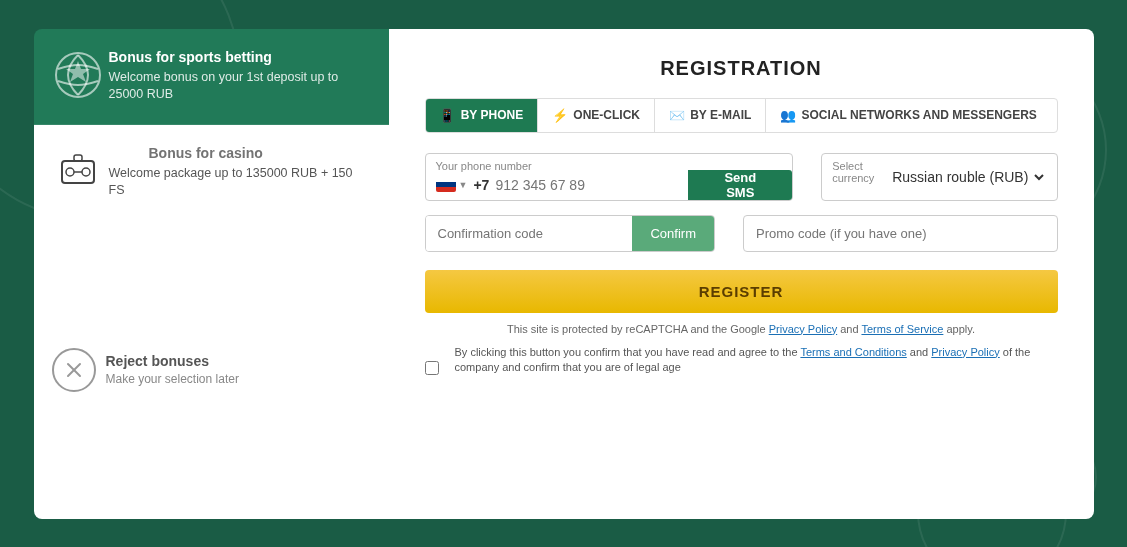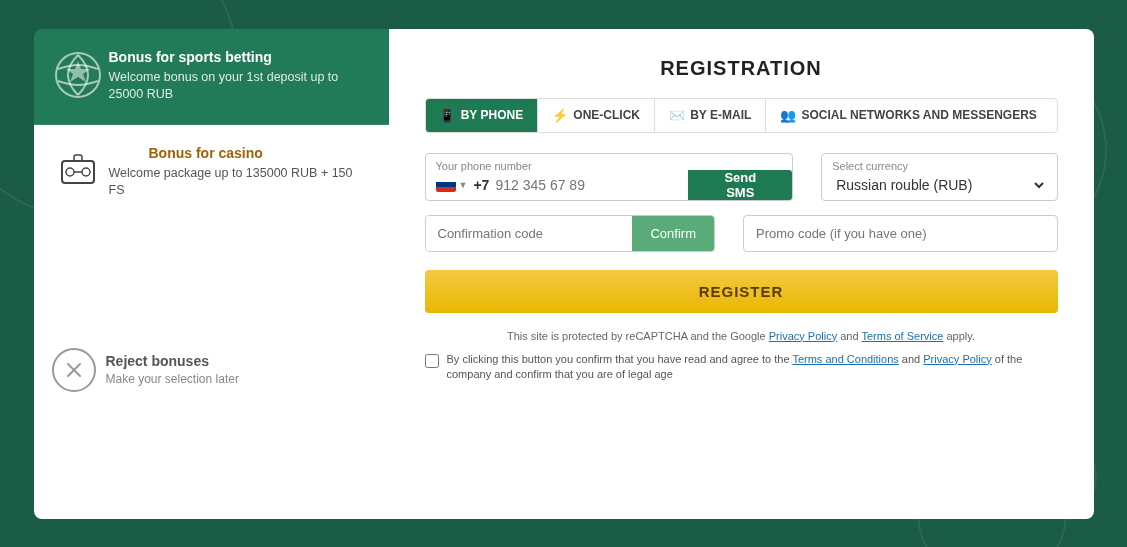--- a/index.html
+++ b/index.html
@@ -214,21 +214,21 @@
       cursor: pointer;
       border-radius: 0 3px 3px 0;
       margin: -6px -10px -6px 6px;
     }
     .currency-group {
       flex: 1;
       border: 1px solid #ccc;
       border-radius: 4px;
       padding: 6px 10px;
       display: flex;
-      flex-direction: column;
+      flex-direction: row;
     }
     .currency-group label {
       font-size: 11px;
       color: #888;
       margin-bottom: 4px;
     }
     .currency-select {
       border: none;
       outline: none;
       font-size: 14px;
@@ -276,36 +276,36 @@
       background: linear-gradient(to bottom, #f5c842, #e8b800);
       color: #5a3d00;
       border: none;
       padding: 13px;
       font-size: 15px;
       font-weight: bold;
       letter-spacing: 1px;
       cursor: pointer;
       border-radius: 4px;
       margin-top: 4px;
-      margin-bottom: 17px;
+      margin-bottom: 10px;
     }
     .recaptcha-text {
       text-align: center;
       font-size: 11px;
       color: #666;
       margin-bottom: 10px;
     }
     .recaptcha-text a {
       color: #1a6fb5;
       text-decoration: underline;
     }
     .terms-row {
       display: flex;
-      align-items: flex-start;
-      gap: 8px;
+      align-items: flex-end;
+      gap: 16px;
     }
     .terms-checkbox {
       margin-top: 2px;
       width: 14px;
       height: 14px;
       flex-shrink: 0;
       cursor: pointer;
     }
     .terms-text {
       font-size: 11px;
@@ -314,21 +314,21 @@
     }
     .terms-text a {
       color: #1a6fb5;
       text-decoration: underline;
     }
     
     .bonus-card.casino {
       background-color: #fff;
     }
     .bonus-card.casino .bonus-text h3 {
-      color: #a16207;
+      color: #737373;
       padding-left: 40px;
     }
     .bonus-card.casino .bonus-text p {
       color: #555;
     }
   </style>
 </head>
 <body>
 
 <div class="bg-decor">

